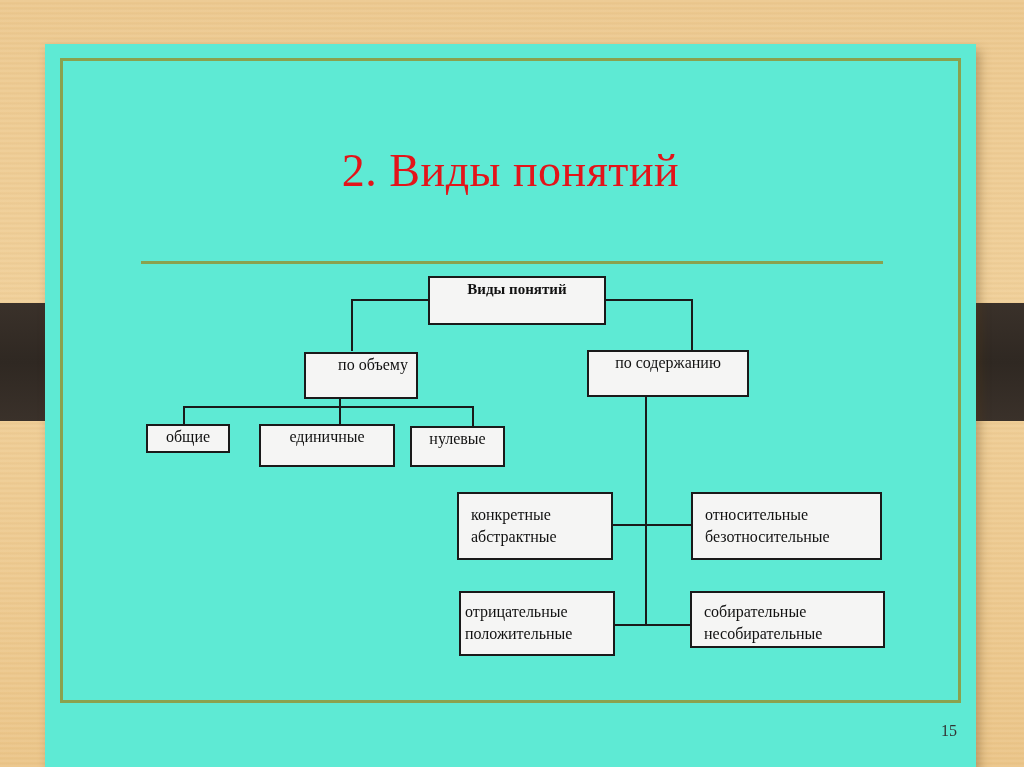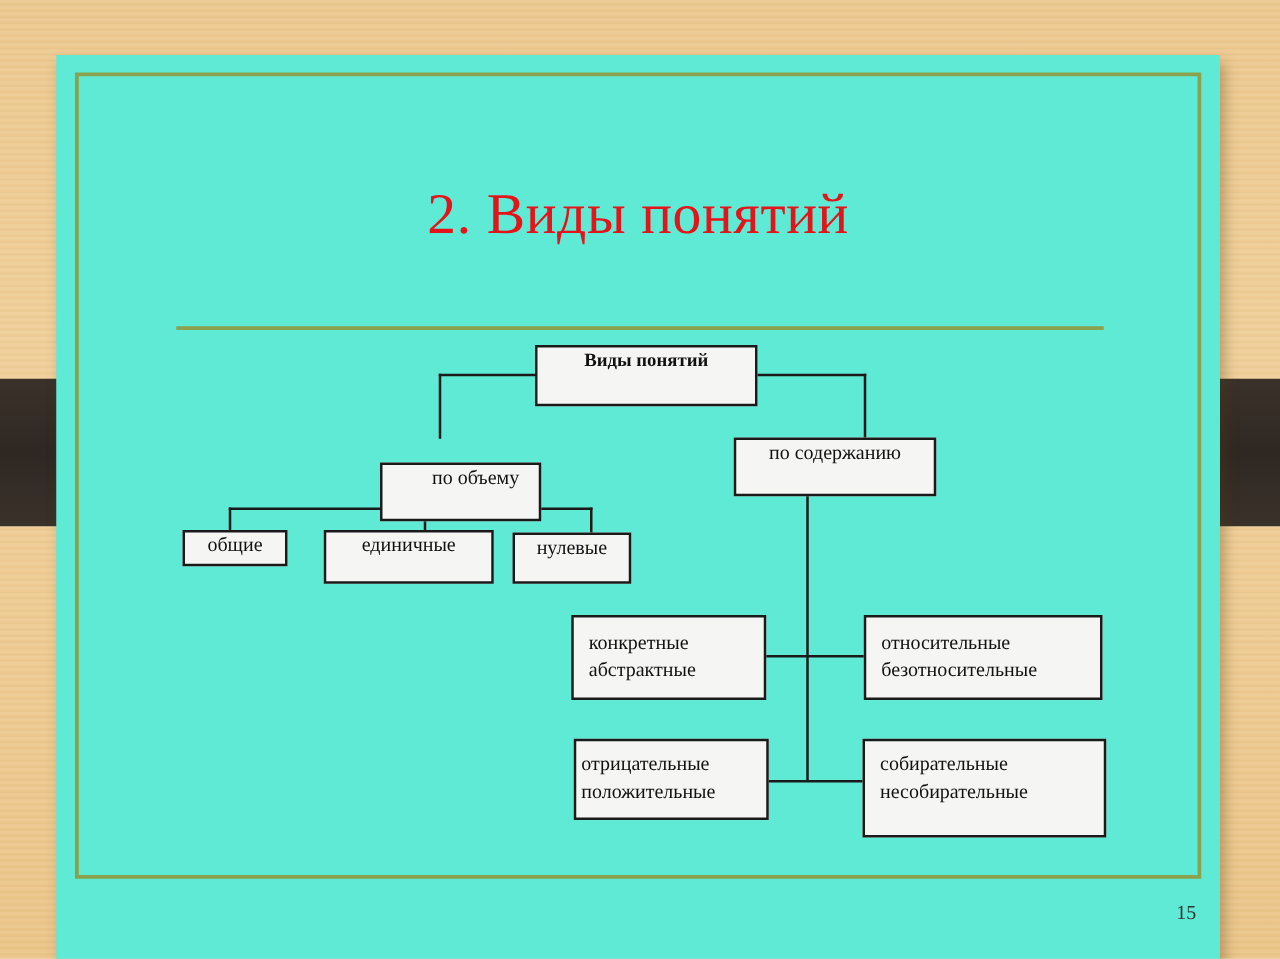--- a/index.html
+++ b/index.html
@@ -79,21 +79,21 @@
 
   <div class="ln v" style="left:645px; top:395px; height:230px;"></div>
   <div class="ln h" style="left:611px; top:524px; width:81px;"></div>
   <div class="ln h" style="left:613px; top:624px; width:78px;"></div>
 </div>
 
 <div class="box center bold" style="left:428px; top:276px; width:178px; height:49px;">
   <span>Виды понятий</span>
 </div>
 
-<div class="box center" style="left:304px; top:370px; width:129px; height:47px;padding-left:24px;">
+<div class="box center" style="left:304px; top:352px; width:114px; height:47px;padding-left:24px;">
   <span>по объему</span>
 </div>
 
 <div class="box center" style="left:587px; top:350px; width:162px; height:47px;">
   <span>по содержанию</span>
 </div>
 
 <div class="box center" style="left:146px; top:424px; width:84px; height:29px;">
   <span>общие</span>
 </div>
@@ -109,16 +109,16 @@
   <span>абстрактные</span>
 </div>
 <div class="box multi" style="left:691px; top:492px; width:191px; height:68px;">
   <span>относительные</span>
   <span>безотносительные</span>
 </div>
 <div class="box multi" style="left:459px; top:591px; width:156px; height:65px; padding-left:4px; padding-top:8px;">
   <span>отрицательные</span>
   <span>положительные</span>
 </div>
-<div class="box multi" style="left:690px; top:591px; width:195px; height:79px; padding-top:8px;">
+<div class="box multi" style="left:690px; top:591px; width:195px; height:57px; padding-top:8px;">
   <span>собирательные</span>
   <span>несобирательные</span>
 </div>
 
 </body></html>

